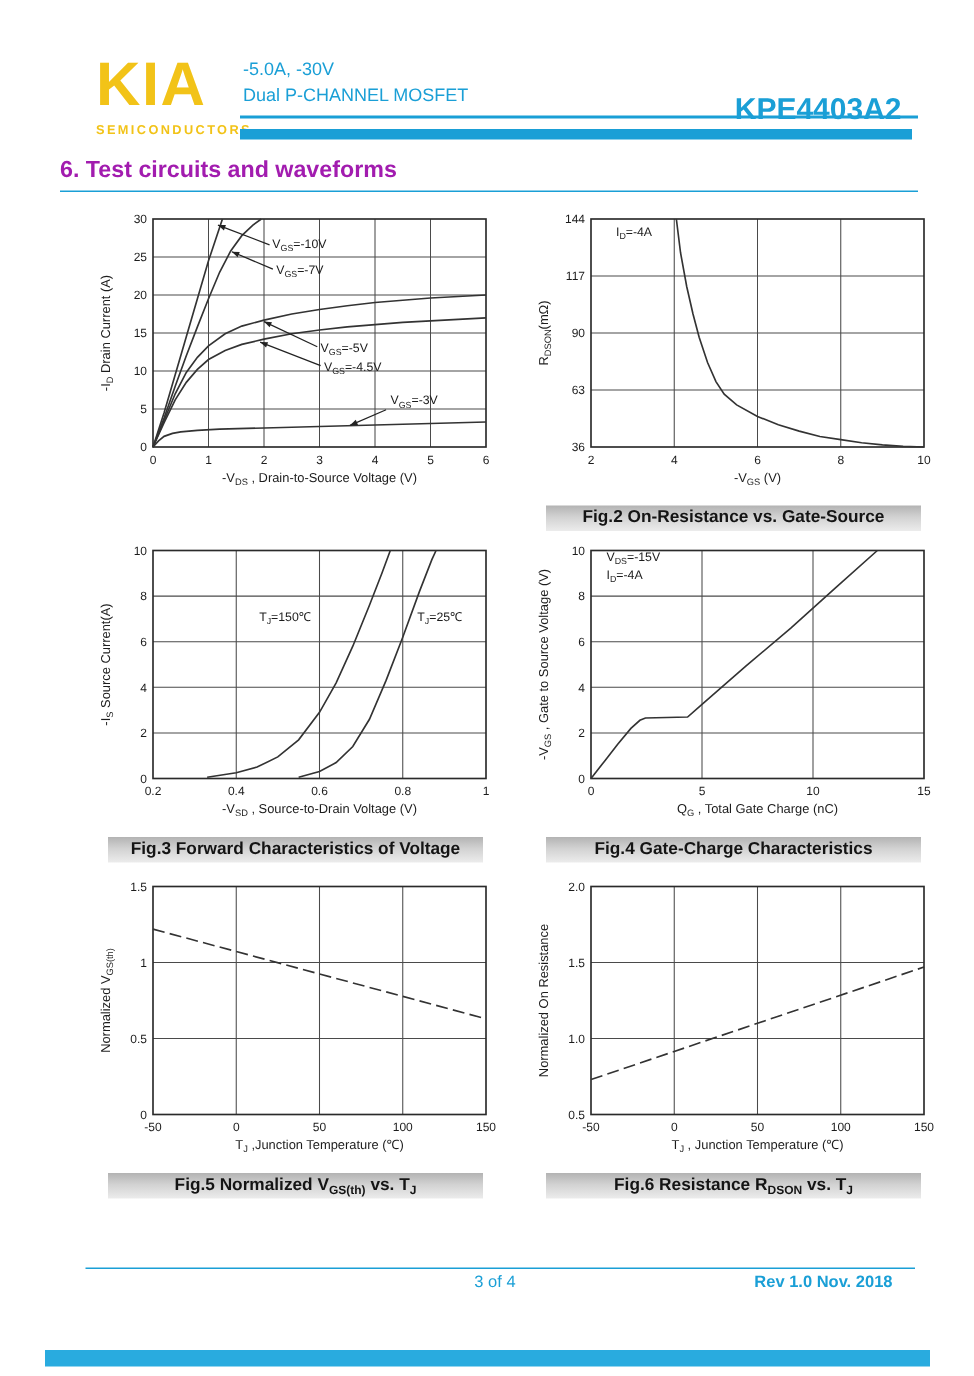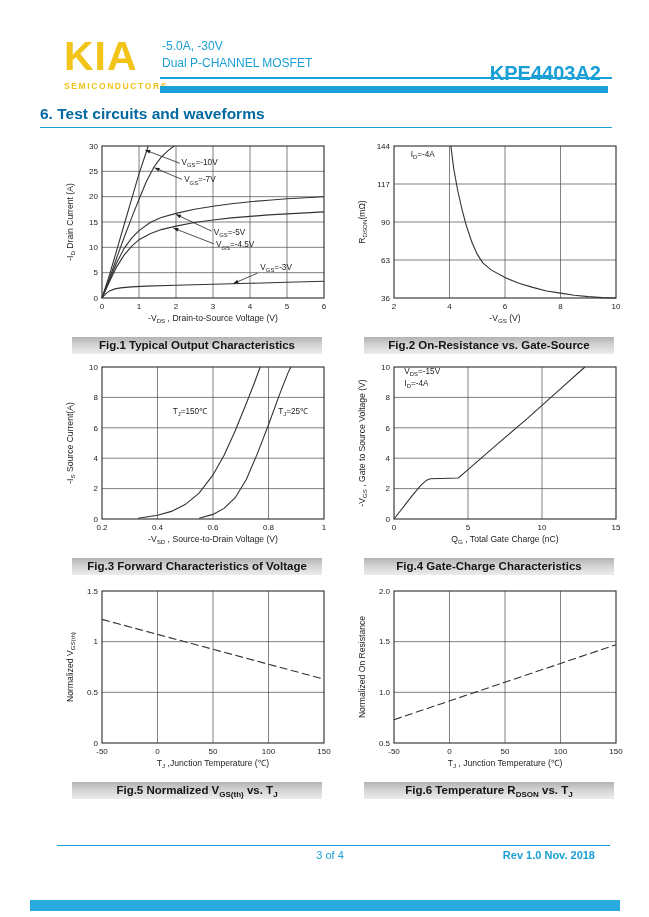--- a/index.html
+++ b/index.html
@@ -9,21 +9,21 @@
   .logo{position:absolute;left:64px;top:36px;font-size:41px;font-weight:bold;
         color:#f2c318;letter-spacing:1px;line-height:1;}
   .tagline{position:absolute;left:64px;top:81px;font-size:8.5px;font-weight:bold;
         color:#f2c318;letter-spacing:1.6px;}
   .subtitle{position:absolute;left:162px;top:38px;font-size:12px;font-weight:normal;
         color:#1a9fd6;line-height:17px;}
   .partno{position:absolute;right:48px;top:42px;font-size:20px;font-weight:bold;color:#1a9fd6;margin-top:20px;}
   .rule-thin{position:absolute;left:160px;top:77px;width:452px;height:2px;background:#1a9fd6;}
   .rule-thick{position:absolute;left:160px;top:86px;width:448px;height:7px;background:#1a9fd6;}
   .section{position:absolute;left:40px;top:105px;margin:0;font-size:15.5px;font-weight:bold;
-        color:#0369a1;}
+        color:#a21caf;}
   .section-underline{position:absolute;left:40px;top:127px;width:572px;height:1px;background:#1a9fd6;}
   
   .fig{position:absolute;width:280px;}
   .c1{left:57px;} .c2{left:349px;}
   .r1{top:140px;} .r2{top:361px;} .r3{top:585px;}
   .chart{width:270px;height:192px;margin:0 auto;}
   .chart svg{display:block;}
   .caption{margin:5px auto 0;width:250px;height:17px;line-height:17px;text-align:center;
         font-weight:bold;font-size:11.5px;color:#141414;
         background:linear-gradient(180deg,#b3b3b3 0%,#d2d2d2 45%,#ececec 100%);}
@@ -99,21 +99,20 @@
           <text x="36" y="135.4666666666667" font-size="8" fill="#1c1c1c" text-anchor="end" font-family="&quot;Liberation Sans&quot;,sans-serif">5</text>
           <text x="36" y="110.13333333333333" font-size="8" fill="#1c1c1c" text-anchor="end" font-family="&quot;Liberation Sans&quot;,sans-serif">10</text>
           <text x="36" y="84.8" font-size="8" fill="#1c1c1c" text-anchor="end" font-family="&quot;Liberation Sans&quot;,sans-serif">15</text>
           <text x="36" y="59.46666666666666" font-size="8" fill="#1c1c1c" text-anchor="end" font-family="&quot;Liberation Sans&quot;,sans-serif">20</text>
           <text x="36" y="34.13333333333333" font-size="8" fill="#1c1c1c" text-anchor="end" font-family="&quot;Liberation Sans&quot;,sans-serif">25</text>
           <text x="36" y="8.8" font-size="8" fill="#1c1c1c" text-anchor="end" font-family="&quot;Liberation Sans&quot;,sans-serif">30</text>
           <text x="151" y="181" font-size="8.6" fill="#1c1c1c" text-anchor="middle" font-family="&quot;Liberation Sans&quot;,sans-serif"><tspan>-V</tspan><tspan dy="2.2" font-size="6.2">DS</tspan><tspan dy="-2.2"> , Drain-to-Source Voltage (V)</tspan></text>
           <text x="11" y="82" font-size="8.6" fill="#1c1c1c" text-anchor="middle" transform="rotate(-90 11 82)" font-family="&quot;Liberation Sans&quot;,sans-serif"><tspan>-I</tspan><tspan dy="2.2" font-size="6.2">D</tspan><tspan dy="-2.2"> Drain Current (A)</tspan></text>
         </svg>
       </div>
-    <div class="caption"><span>Fig.1 Typical Output Characteristics</span></div>
   </div>
   <div class="fig r1 c2">
     <div class="chart">
         <svg width="270" height="192" viewBox="0 0 270 192">
           <line x1="95.5" y1="6" x2="95.5" y2="158" stroke="#4a4a4a" stroke-width="0.7"></line>
           <line x1="151" y1="6" x2="151" y2="158" stroke="#4a4a4a" stroke-width="0.7"></line>
           <line x1="206.5" y1="6" x2="206.5" y2="158" stroke="#4a4a4a" stroke-width="0.7"></line>
           <line x1="40" y1="120" x2="262" y2="120" stroke="#4a4a4a" stroke-width="0.7"></line>
           <line x1="40" y1="82" x2="262" y2="82" stroke="#4a4a4a" stroke-width="0.7"></line>
           <line x1="40" y1="44" x2="262" y2="44" stroke="#4a4a4a" stroke-width="0.7"></line>
@@ -238,21 +237,21 @@
           <text x="206.5" y="169" font-size="8" fill="#1c1c1c" text-anchor="middle" font-family="&quot;Liberation Sans&quot;,sans-serif">100</text>
           <text x="262" y="169" font-size="8" fill="#1c1c1c" text-anchor="middle" font-family="&quot;Liberation Sans&quot;,sans-serif">150</text>
           <text x="36" y="160.8" font-size="8" fill="#1c1c1c" text-anchor="end" font-family="&quot;Liberation Sans&quot;,sans-serif">0.5</text>
           <text x="36" y="110.13333333333333" font-size="8" fill="#1c1c1c" text-anchor="end" font-family="&quot;Liberation Sans&quot;,sans-serif">1.0</text>
           <text x="36" y="59.46666666666666" font-size="8" fill="#1c1c1c" text-anchor="end" font-family="&quot;Liberation Sans&quot;,sans-serif">1.5</text>
           <text x="36" y="8.8" font-size="8" fill="#1c1c1c" text-anchor="end" font-family="&quot;Liberation Sans&quot;,sans-serif">2.0</text>
           <text x="151" y="181" font-size="8.6" fill="#1c1c1c" text-anchor="middle" font-family="&quot;Liberation Sans&quot;,sans-serif"><tspan>T</tspan><tspan dy="2.2" font-size="6.2">J</tspan><tspan dy="-2.2"> , Junction Temperature (℃)</tspan></text>
           <text x="11" y="82" font-size="8.6" fill="#1c1c1c" text-anchor="middle" transform="rotate(-90 11 82)" font-family="&quot;Liberation Sans&quot;,sans-serif"><tspan>Normalized On Resistance</tspan></text>
         </svg>
       </div>
-    <div class="caption"><span>Fig.6 Temperature R</span><sub>DSON</sub><span> vs. T</span><sub>J</sub></div>
+    <div class="caption"><span>Fig.6 Resistance R</span><sub>DSON</sub><span> vs. T</span><sub>J</sub></div>
   </div>
 
   <div class="footer-line"></div>
   <div class="page-indicator">3 of 4</div>
   <div class="revision">Rev 1.0 Nov. 2018</div>
   <div class="bottom-bar"></div>
 
 </div>
 
 </body></html>

